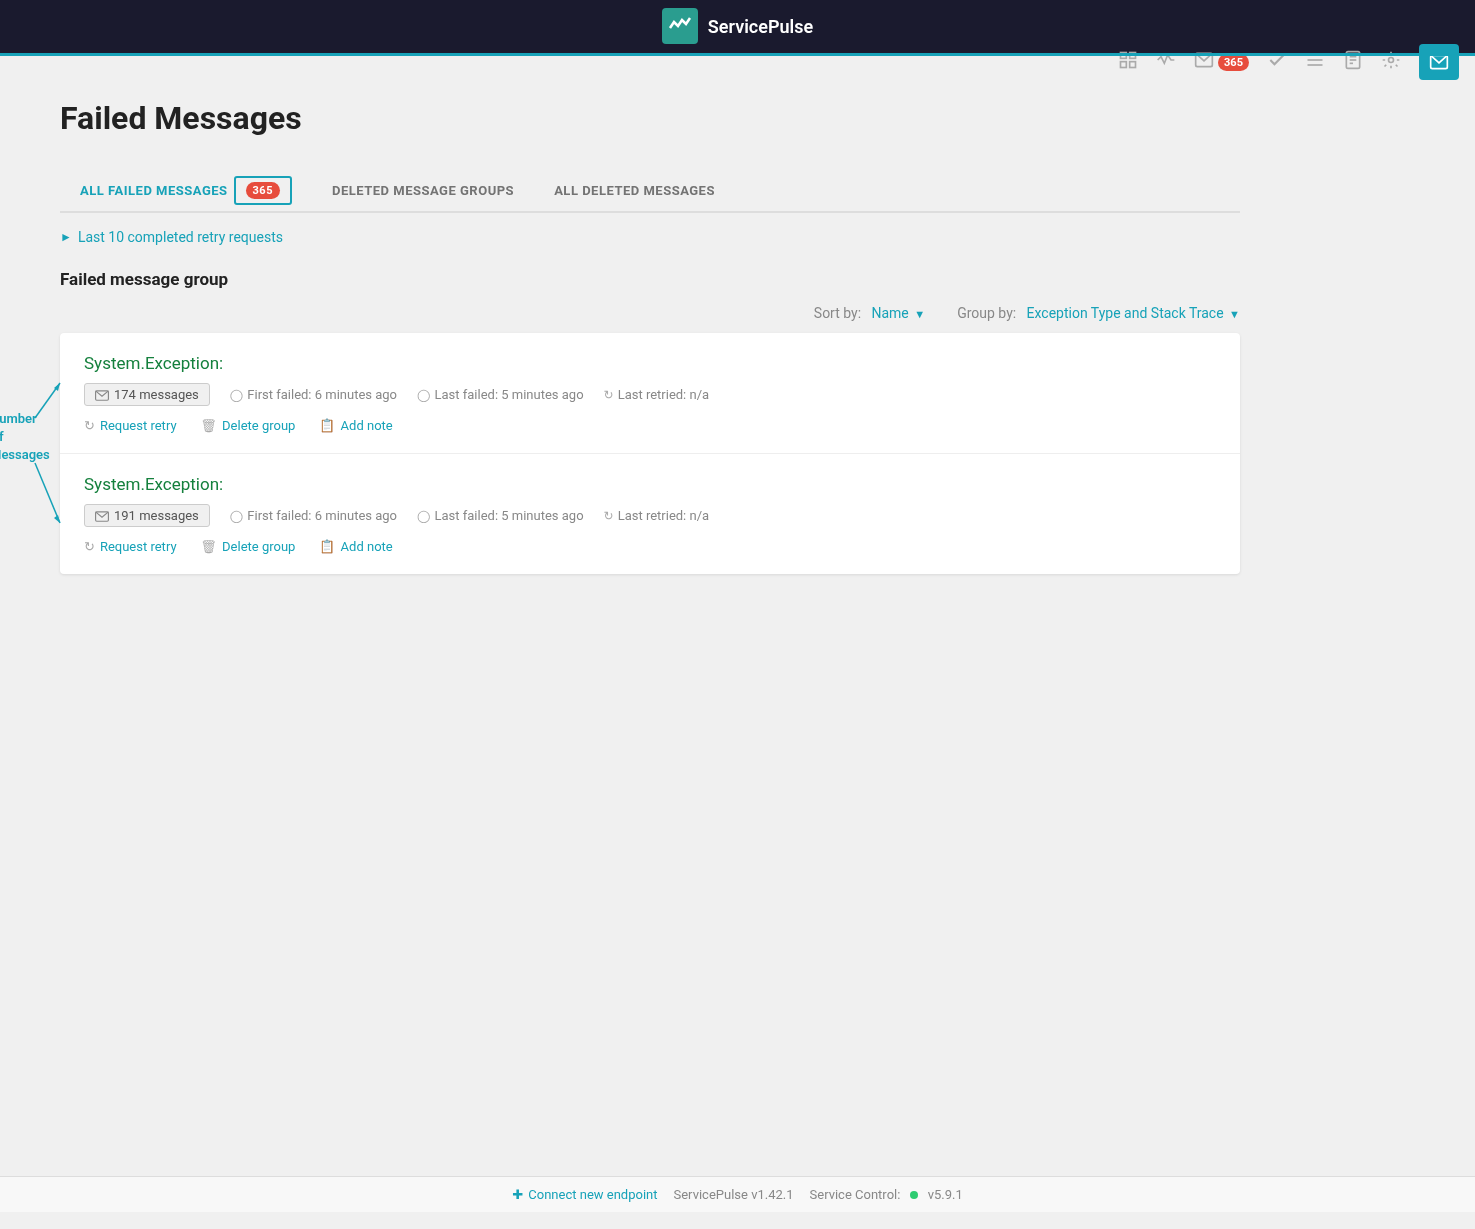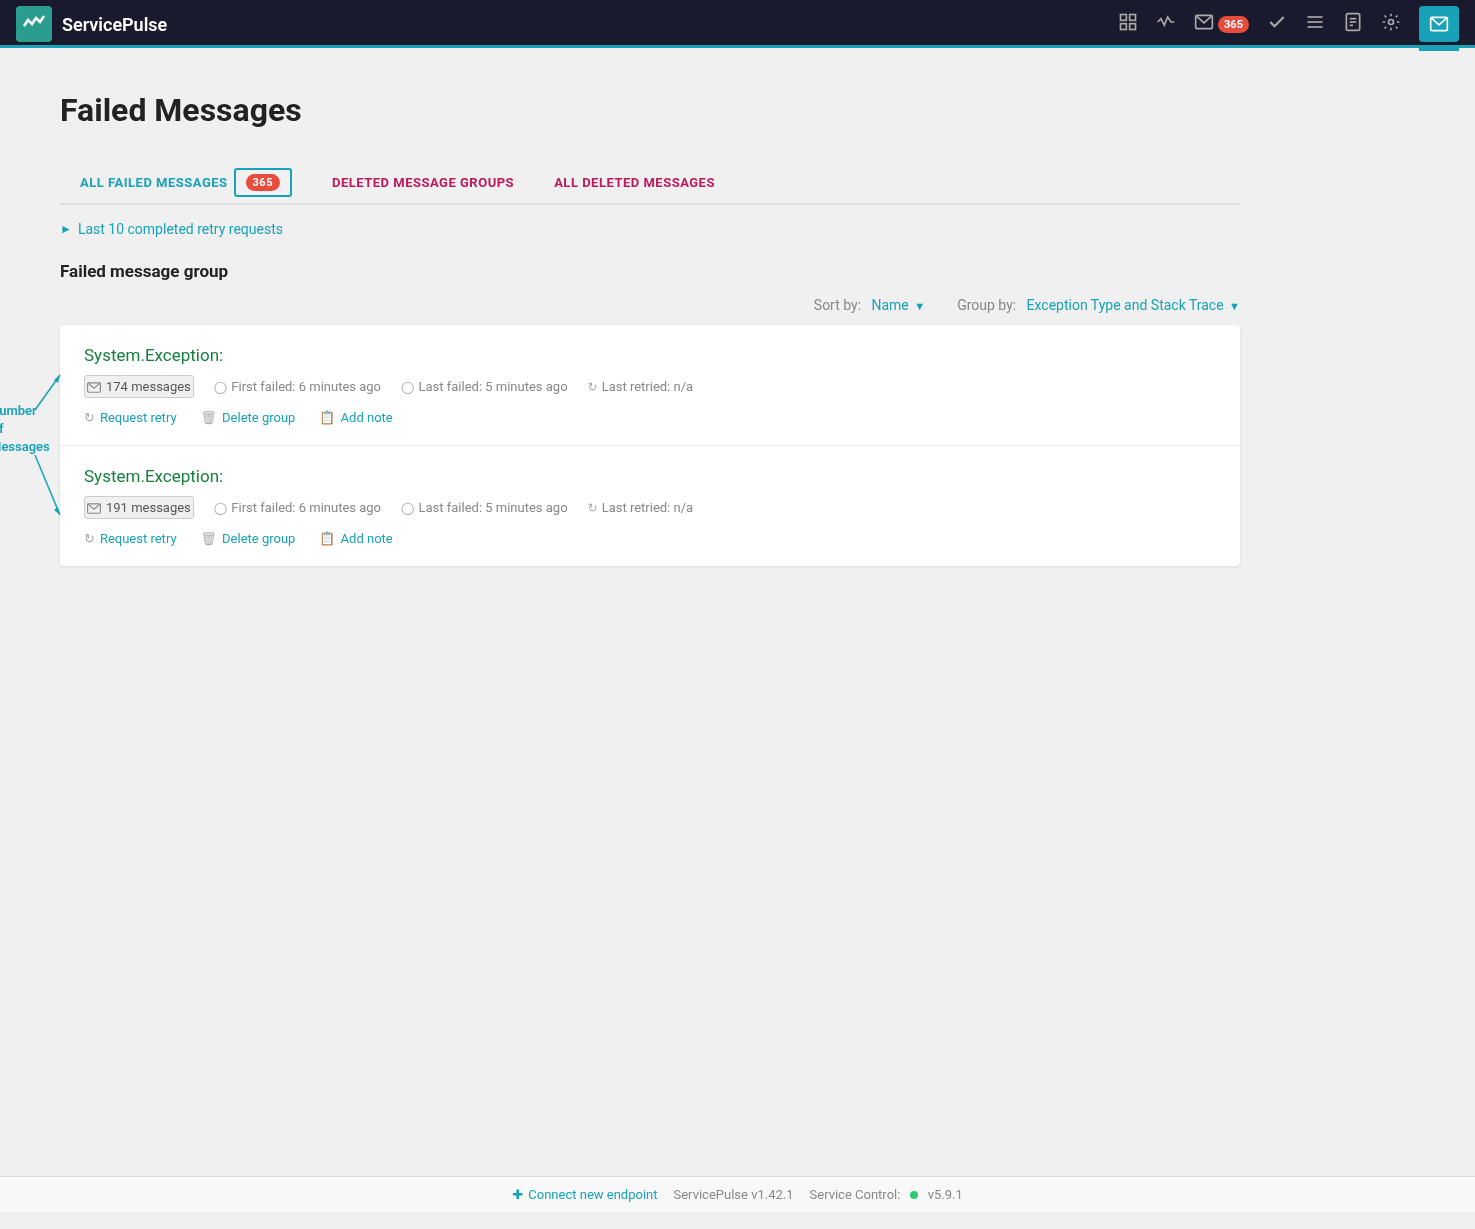--- a/index.html
+++ b/index.html
@@ -1,25 +1,26 @@
 <!DOCTYPE html>
 <html><head>
   <meta charset="utf-8">
   <style>
     * { box-sizing: border-box; margin: 0; padding: 0; }
     body { font-family: -apple-system, BlinkMacSystemFont, 'Segoe UI', Roboto, sans-serif; background: #f0f0f0; min-height: 1229px; }
 
     
     .navbar {
       background: #1a1a2e;
-      height: 48px;
-      display: flex;
-      align-items: center;
-      padding: 16px 16px;
+      height: 56px;
+      display: flex;
+      align-items: center;
+      padding: 8px 16px;
       position: relative;
+      flex-direction: column;
     }
     .navbar-brand {
       display: flex;
       align-items: center;
       gap: 10px;
       color: white;
       font-size: 18px;
       font-weight: 600;
     }
     .navbar-logo {
@@ -99,21 +100,21 @@
       display: flex;
       align-items: center;
       gap: 0;
       border-bottom: 2px solid #ddd;
       margin-bottom: 16px;
     }
     .tab {
       padding: 10px 20px;
       font-size: 13px;
       font-weight: 700;
-      color: #be185d;
+      color: #737373;
       cursor: pointer;
       text-transform: uppercase;
       letter-spacing: 0.5px;
       white-space: nowrap;
       position: relative;
       text-decoration: none;
       display: flex;
       align-items: center;
       gap: 6px;
     }
@@ -224,21 +225,21 @@
       font-size: 13px;
       color: #777;
     }
     .msg-count {
       display: flex;
       align-items: center;
       gap: 5px;
       background: #f0f0f0;
       border: 1px solid #ccc;
       border-radius: 3px;
-      padding: 3px 2px;
+      padding: 3px 10px;
       font-size: 13px;
       color: #555;
     }
     .meta-item {
       display: flex;
       align-items: center;
       gap: 4px;
       color: #888;
       font-size: 13px;
     }

